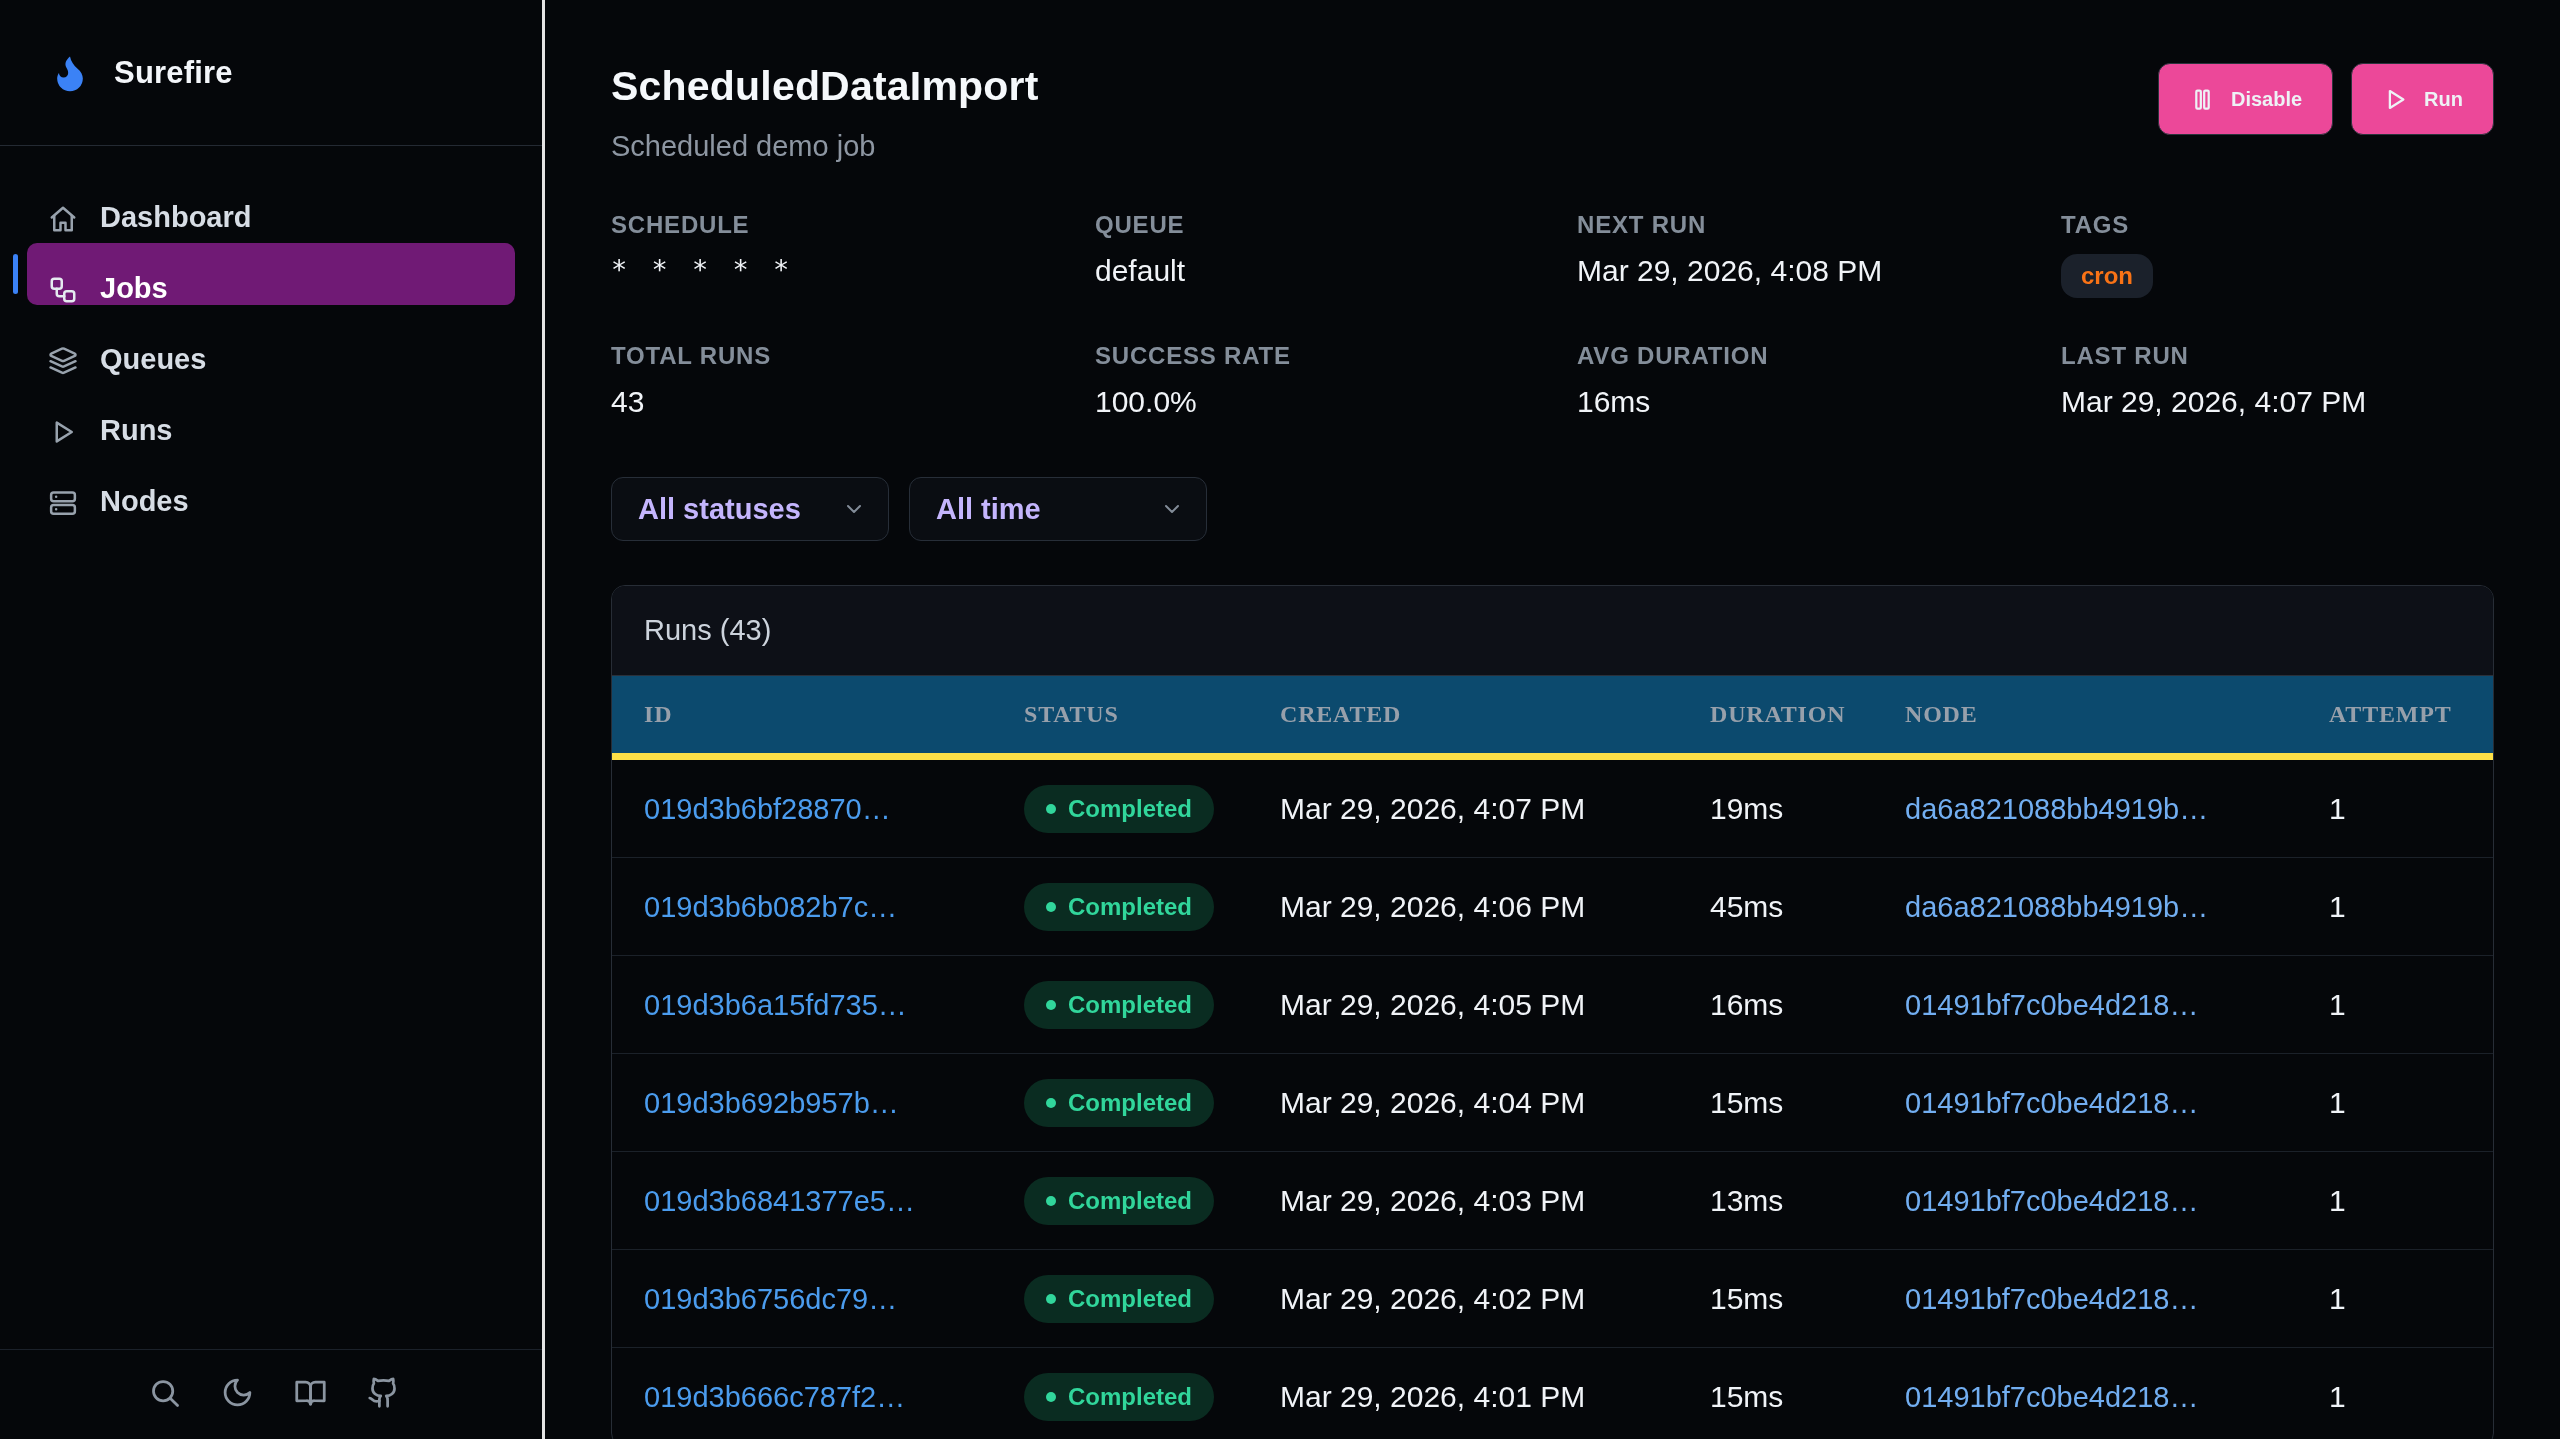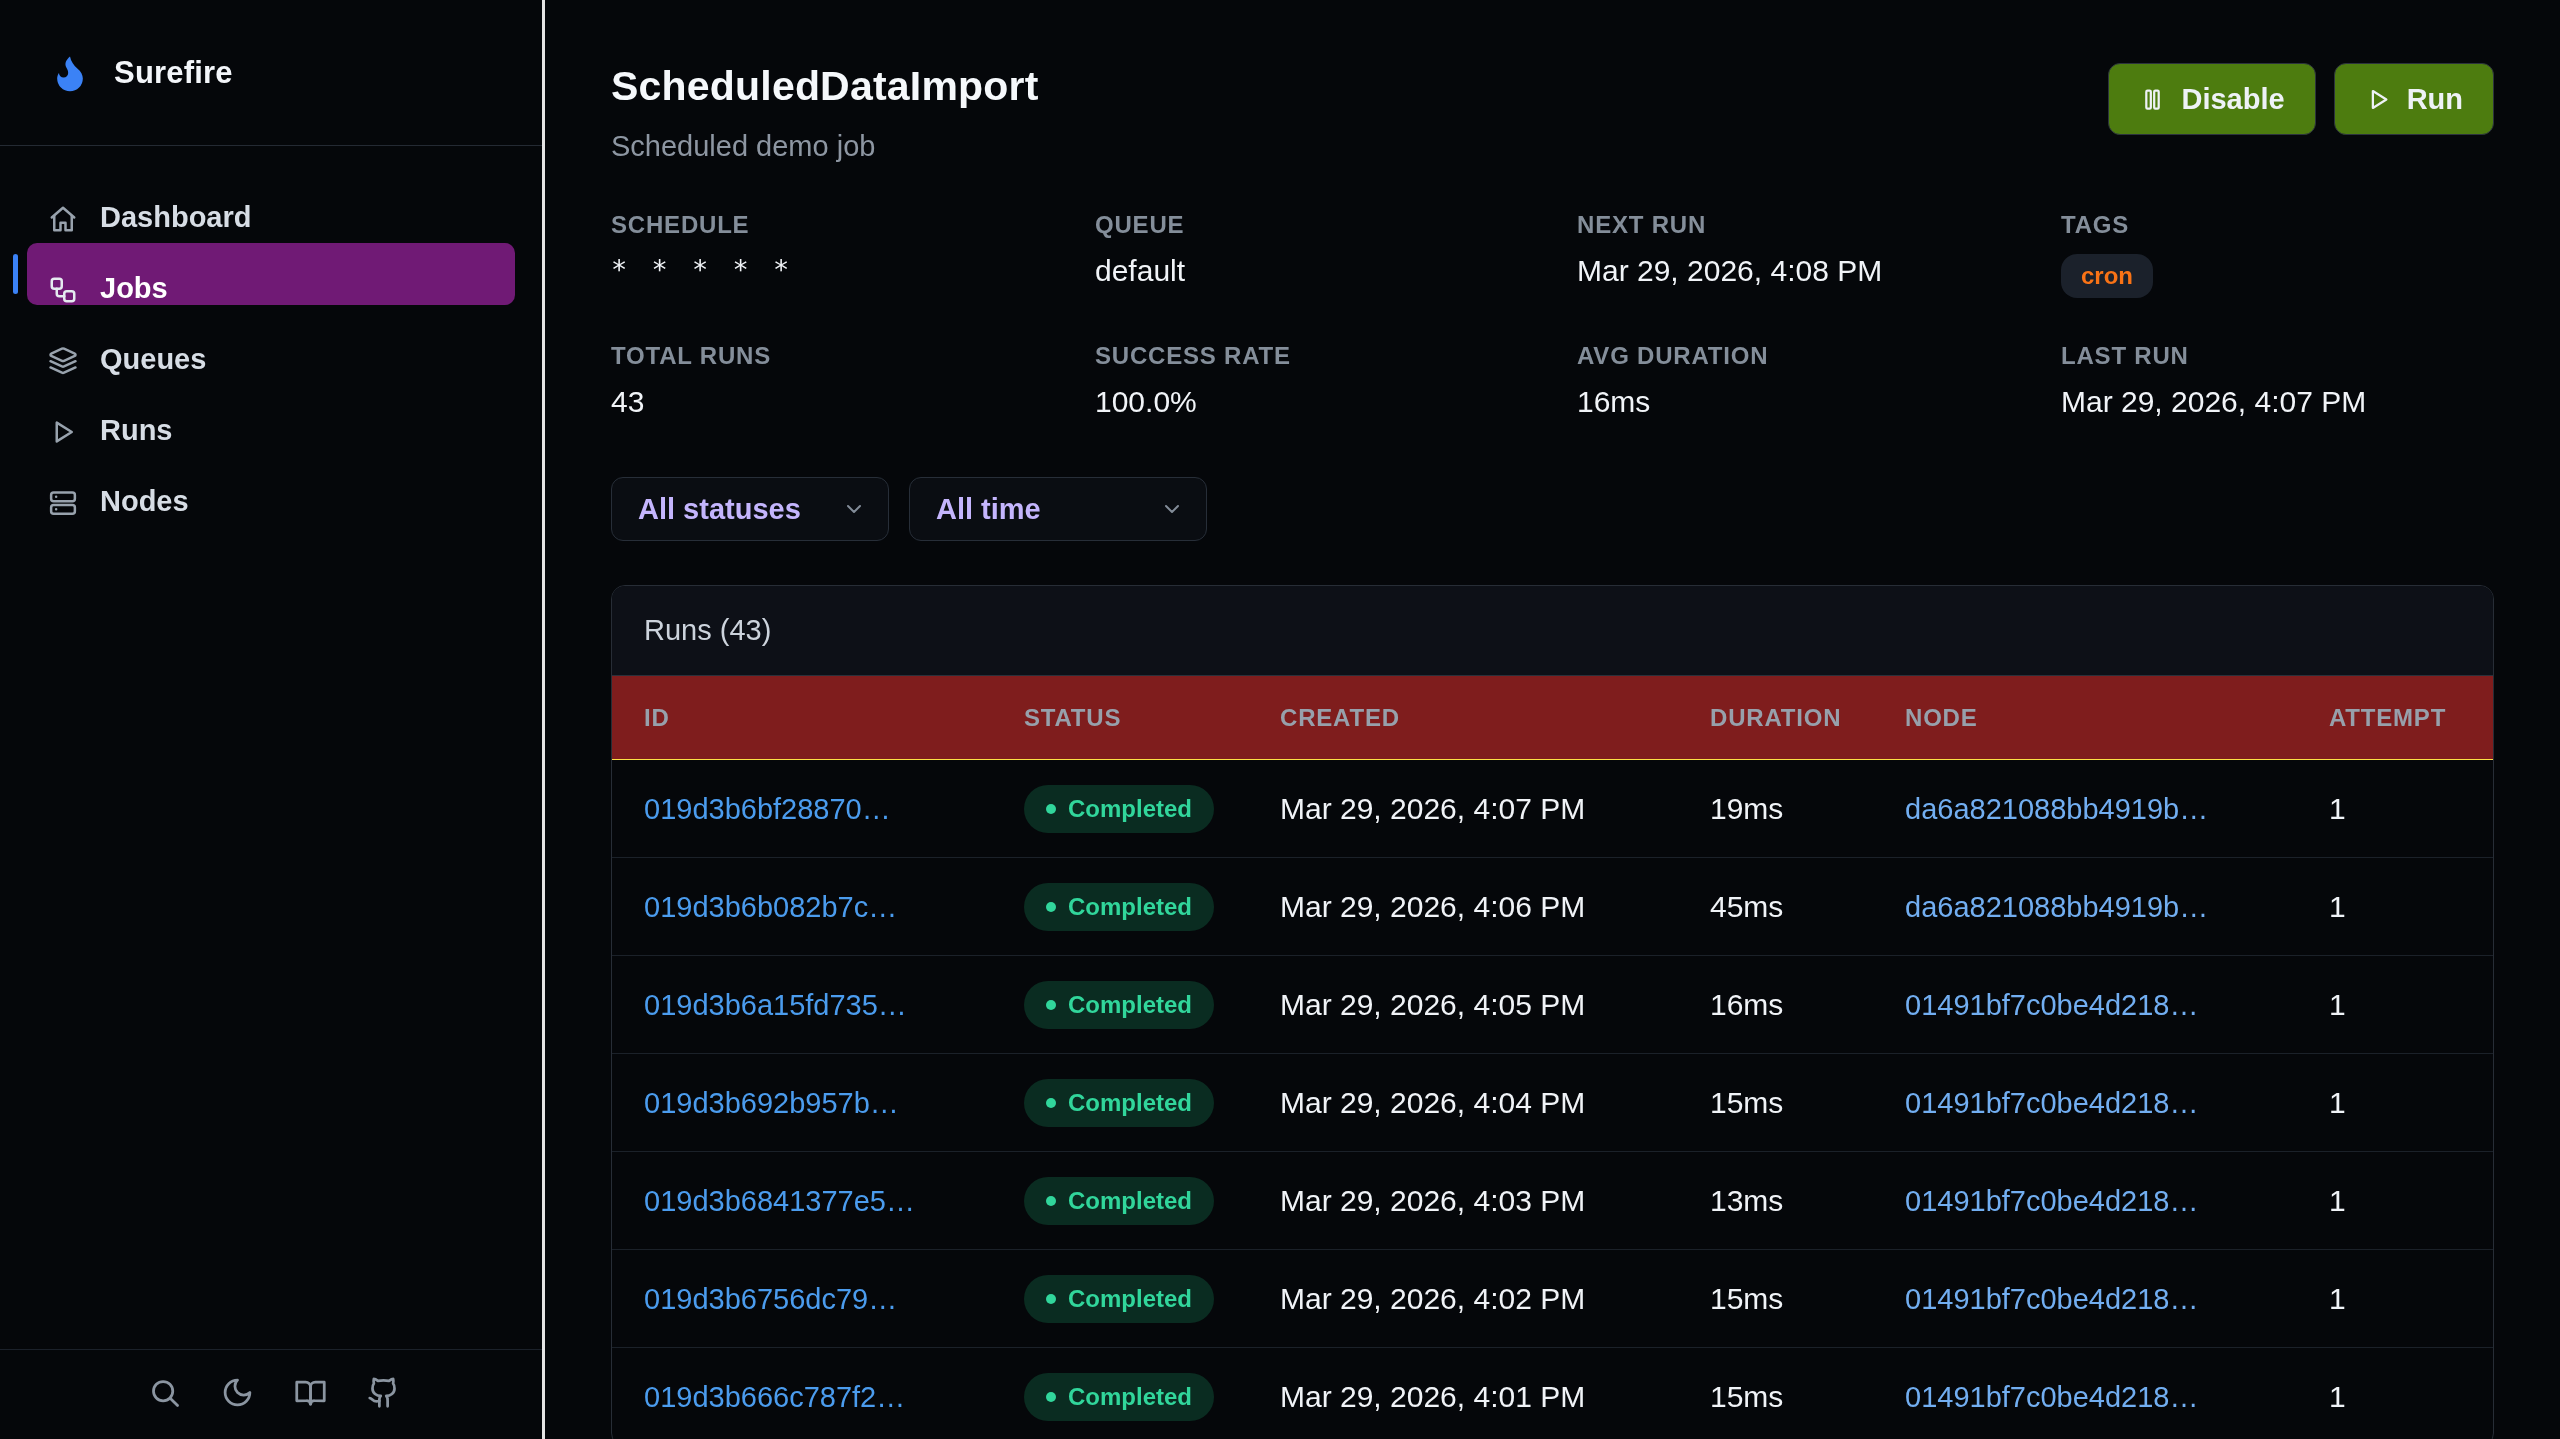--- a/index.html
+++ b/index.html
@@ -26,40 +26,40 @@
   .sidebar-footer { border-top: 1px solid #1b212a; padding: 26px 0 30px 148px; display: flex; gap: 40px; }
   .foot-icon { display: inline-flex; color: #8b95a1; cursor: pointer; }
   .foot-icon svg { width: 33px; height: 33px; }
 
   
   main { flex: 1; padding: 0 66px; overflow: hidden; }
   .page-header { display: flex; justify-content: space-between; align-items: flex-start; padding-top: 63px; }
   .title { margin: 0; font-size: 41px; font-weight: 700; letter-spacing: .2px; color: #f5f8fb; }
   .subtitle { margin-top: 20px; font-size: 29px; color: #8d96a2; }
   .actions { display: flex; gap: 18px; }
-  .btn { display: inline-flex; align-items: center; gap: 15px; height: 72px; padding: 0 30px; background: #4d7c0f; border: 1px solid #2c333d; border-radius: 12px; font-size: 29px; font-weight: 600; color: #eef2f6; cursor: pointer; }
+  .btn { display: inline-flex; align-items: center; gap: 15px; height: 72px; padding: 0 30px; background: #ec4899; border: 1px solid #2c333d; border-radius: 12px; font-size: 20px; font-weight: 600; color: #eef2f6; cursor: pointer; }
   .btn svg { width: 27px; height: 27px; }
 
   .stats { margin-top: 48px; display: grid; grid-template-columns: 484px 482px 484px 1fr; row-gap: 44px; }
   .stat-label { font-size: 24px; font-weight: 600; letter-spacing: .8px; color: #848e9a; text-transform: uppercase; }
   .stat-value { margin-top: 15px; font-size: 30px; color: #f1f4f8; }
   .stat-value.mono { font-family: "DejaVu Sans Mono", monospace; font-size: 27px; letter-spacing: 4px; }
   .tag-pill { display: inline-block; background: #1b212b; border-radius: 16px; padding: 8px 20px; font-size: 24px; font-weight: 700; color: #f97316; }
 
   .filters { margin-top: 58px; display: flex; gap: 20px; }
   .select { display: flex; align-items: center; justify-content: space-between; height: 64px; padding: 0 22px 0 26px; background: #0a0d12; border: 1px solid #272e38; border-radius: 12px; font-size: 29px; font-weight: 600; color: #c4b5fd; cursor: pointer; }
   .select.status { width: 278px; }
   .select.time { width: 298px; }
   .select .chev { display: inline-flex; color: #828c98; }
   .select .chev svg { width: 24px; height: 24px; }
 
   .card { margin-top: 44px; border: 1px solid #272d36; border-radius: 14px; overflow: hidden; background: #05070a; }
   .card-header { background: #0d1017; padding: 28px 32px; font-size: 29px; color: #ccd3dc; border-bottom: 1px solid #2a303a; }
   .tgrid { display: grid; grid-template-columns: 380px 256px 430px 195px 424px 1fr; align-items: center; padding-left: 32px; }
-  .thead { background: #7f1d1d; height: 84px; border-bottom: 1px solid #fde047; }
+  .thead { background: #0c4a6e; height: 84px; border-bottom: 7px solid #fde047; font-family: Liberation Serif, serif; }
   .th { font-size: 24px; font-weight: 600; letter-spacing: .8px; color: #97a0ab; text-transform: uppercase; }
   .trow { height: 98px; border-bottom: 1px solid #1b2129; }
   .cell { font-size: 30px; color: #f0f3f7; }
   .cell a { text-decoration: none; cursor: pointer; font-size: 29px; }
   a.id-link { color: #4b9cee; }
   a.node-link { color: #72aef1; }
   .badge { display: inline-flex; align-items: center; gap: 12px; background: #0a2c21; color: #31d69b; border-radius: 24px; padding: 10px 22px; font-size: 24px; font-weight: 600; }
   .badge .dot { width: 10px; height: 10px; border-radius: 50%; background: #31d69b; }
 </style>
 </head>

